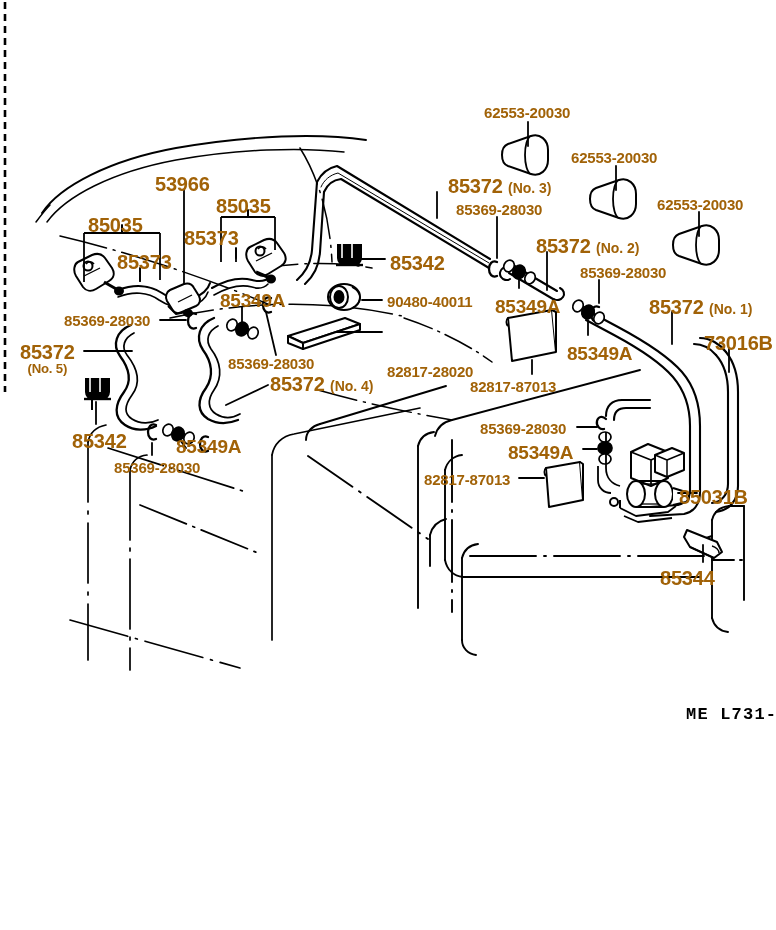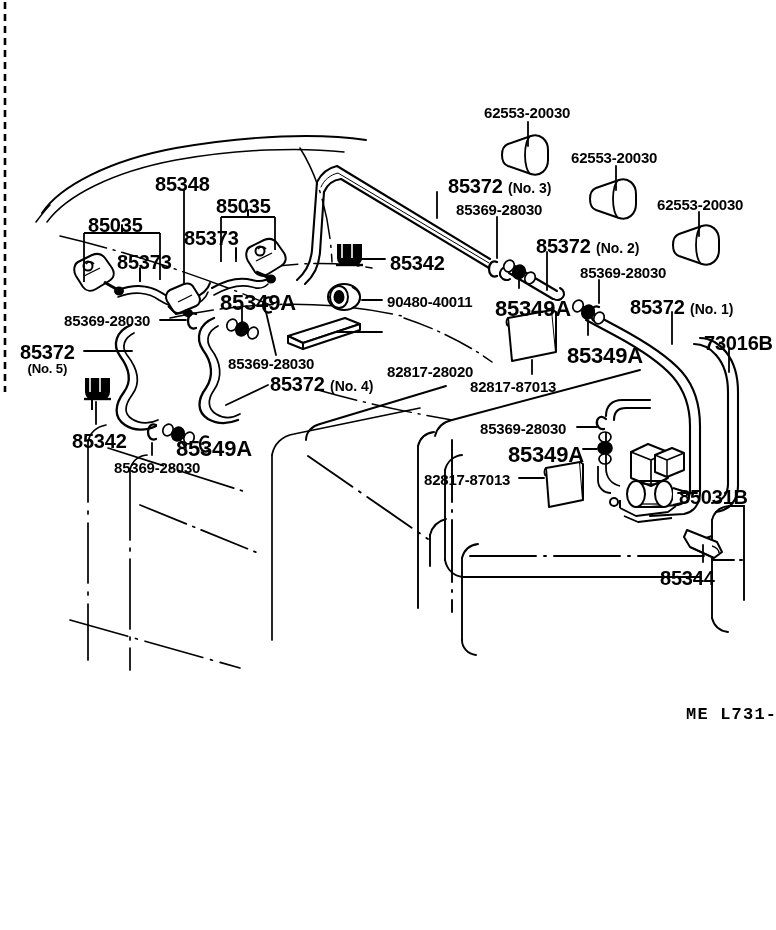--- a/index.html
+++ b/index.html
@@ -18,41 +18,41 @@
   }
   #art {
     position: absolute;
     left: 0;
     top: 0;
     width: 776px;
     height: 930px;
   }
   .lbl {
     position: absolute;
-    color: #000000;
+    color: #a16207;
     font-family: "Liberation Sans", sans-serif;
     font-weight: bold;
     white-space: nowrap;
     letter-spacing: -0.2px;
     line-height: 1.05;
   }
   .lbl .sfx {
     font-size: 0.70em;
     font-weight: bold;
     letter-spacing: 0px;
   }
   .lbl .sub {
     display: block;
     font-size: 0.66em;
     font-weight: bold;
     margin-top: -1px;
     text-align: center;
   }
   .s-big { font-size: 20px; }
-  .s-mid { font-size: 22px; }
+  .s-mid { font-size: 19px; }
   .s-sml { font-size: 15px; }
   #refcode {
     position: absolute;
     font-family: Liberation Mono, monospace;
     font-weight: bold;
     font-size: 17px;
     letter-spacing: 1.2px;
     color: #000000;
     white-space: nowrap;
   }
@@ -455,28 +455,28 @@
   <div class="lbl s-sml" style="left:484px; top:105px;"><span>62553-20030</span></div>
   <div class="lbl s-sml" style="left:571px; top:150px;"><span>62553-20030</span></div>
   <div class="lbl s-sml" style="left:657px; top:197px;"><span>62553-20030</span></div>
 
   <div class="lbl s-big" style="left:419px; top:176px;margin-left:29px;"><span>85372</span> <span class="sfx">(No. 3)</span></div>
   <div class="lbl s-sml" style="left:456px; top:202px;"><span>85369-28030</span></div>
 
   <div class="lbl s-big" style="left:536px; top:236px;"><span>85372</span> <span class="sfx">(No. 2)</span></div>
   <div class="lbl s-sml" style="left:580px; top:265px;"><span>85369-28030</span></div>
 
-  <div class="lbl s-big" style="left:630px; top:297px;"><span>85372</span> <span class="sfx">(No. 1)</span></div>
+  <div class="lbl s-big" style="left:649px; top:297px;"><span>85372</span> <span class="sfx">(No. 1)</span></div>
   <div class="lbl s-big" style="left:704px; top:333px;"><span>73016B</span></div>
 
   <div class="lbl s-mid" style="left:495px; top:297px;"><span>85349A</span></div>
   <div class="lbl s-mid" style="left:567px; top:344px;"><span>85349A</span></div>
   <div class="lbl s-sml" style="left:470px; top:379px;"><span>82817-87013</span></div>
 
-  <div class="lbl s-big" style="left:155px; top:174px;"><span>85348</span></div>
+  <div class="lbl s-big" style="left:155px; top:174px;"><span>53966</span></div>
   <div class="lbl s-big" style="left:216px; top:196px;"><span>85035</span></div>
   <div class="lbl s-big" style="left:184px; top:228px;"><span>85373</span></div>
   <div class="lbl s-big" style="left:88px;  top:215px;"><span>85035</span></div>
   <div class="lbl s-big" style="left:117px; top:252px;"><span>85373</span></div>
 
   <div class="lbl s-mid" style="left:220px; top:291px;"><span>85349A</span></div>
   <div class="lbl s-sml" style="left:64px;  top:313px;"><span>85369-28030</span></div>
 
   <div class="lbl s-big" style="left:20px;  top:342px;"><span>85372</span><span class="sub">(No. 5)</span></div>
 

